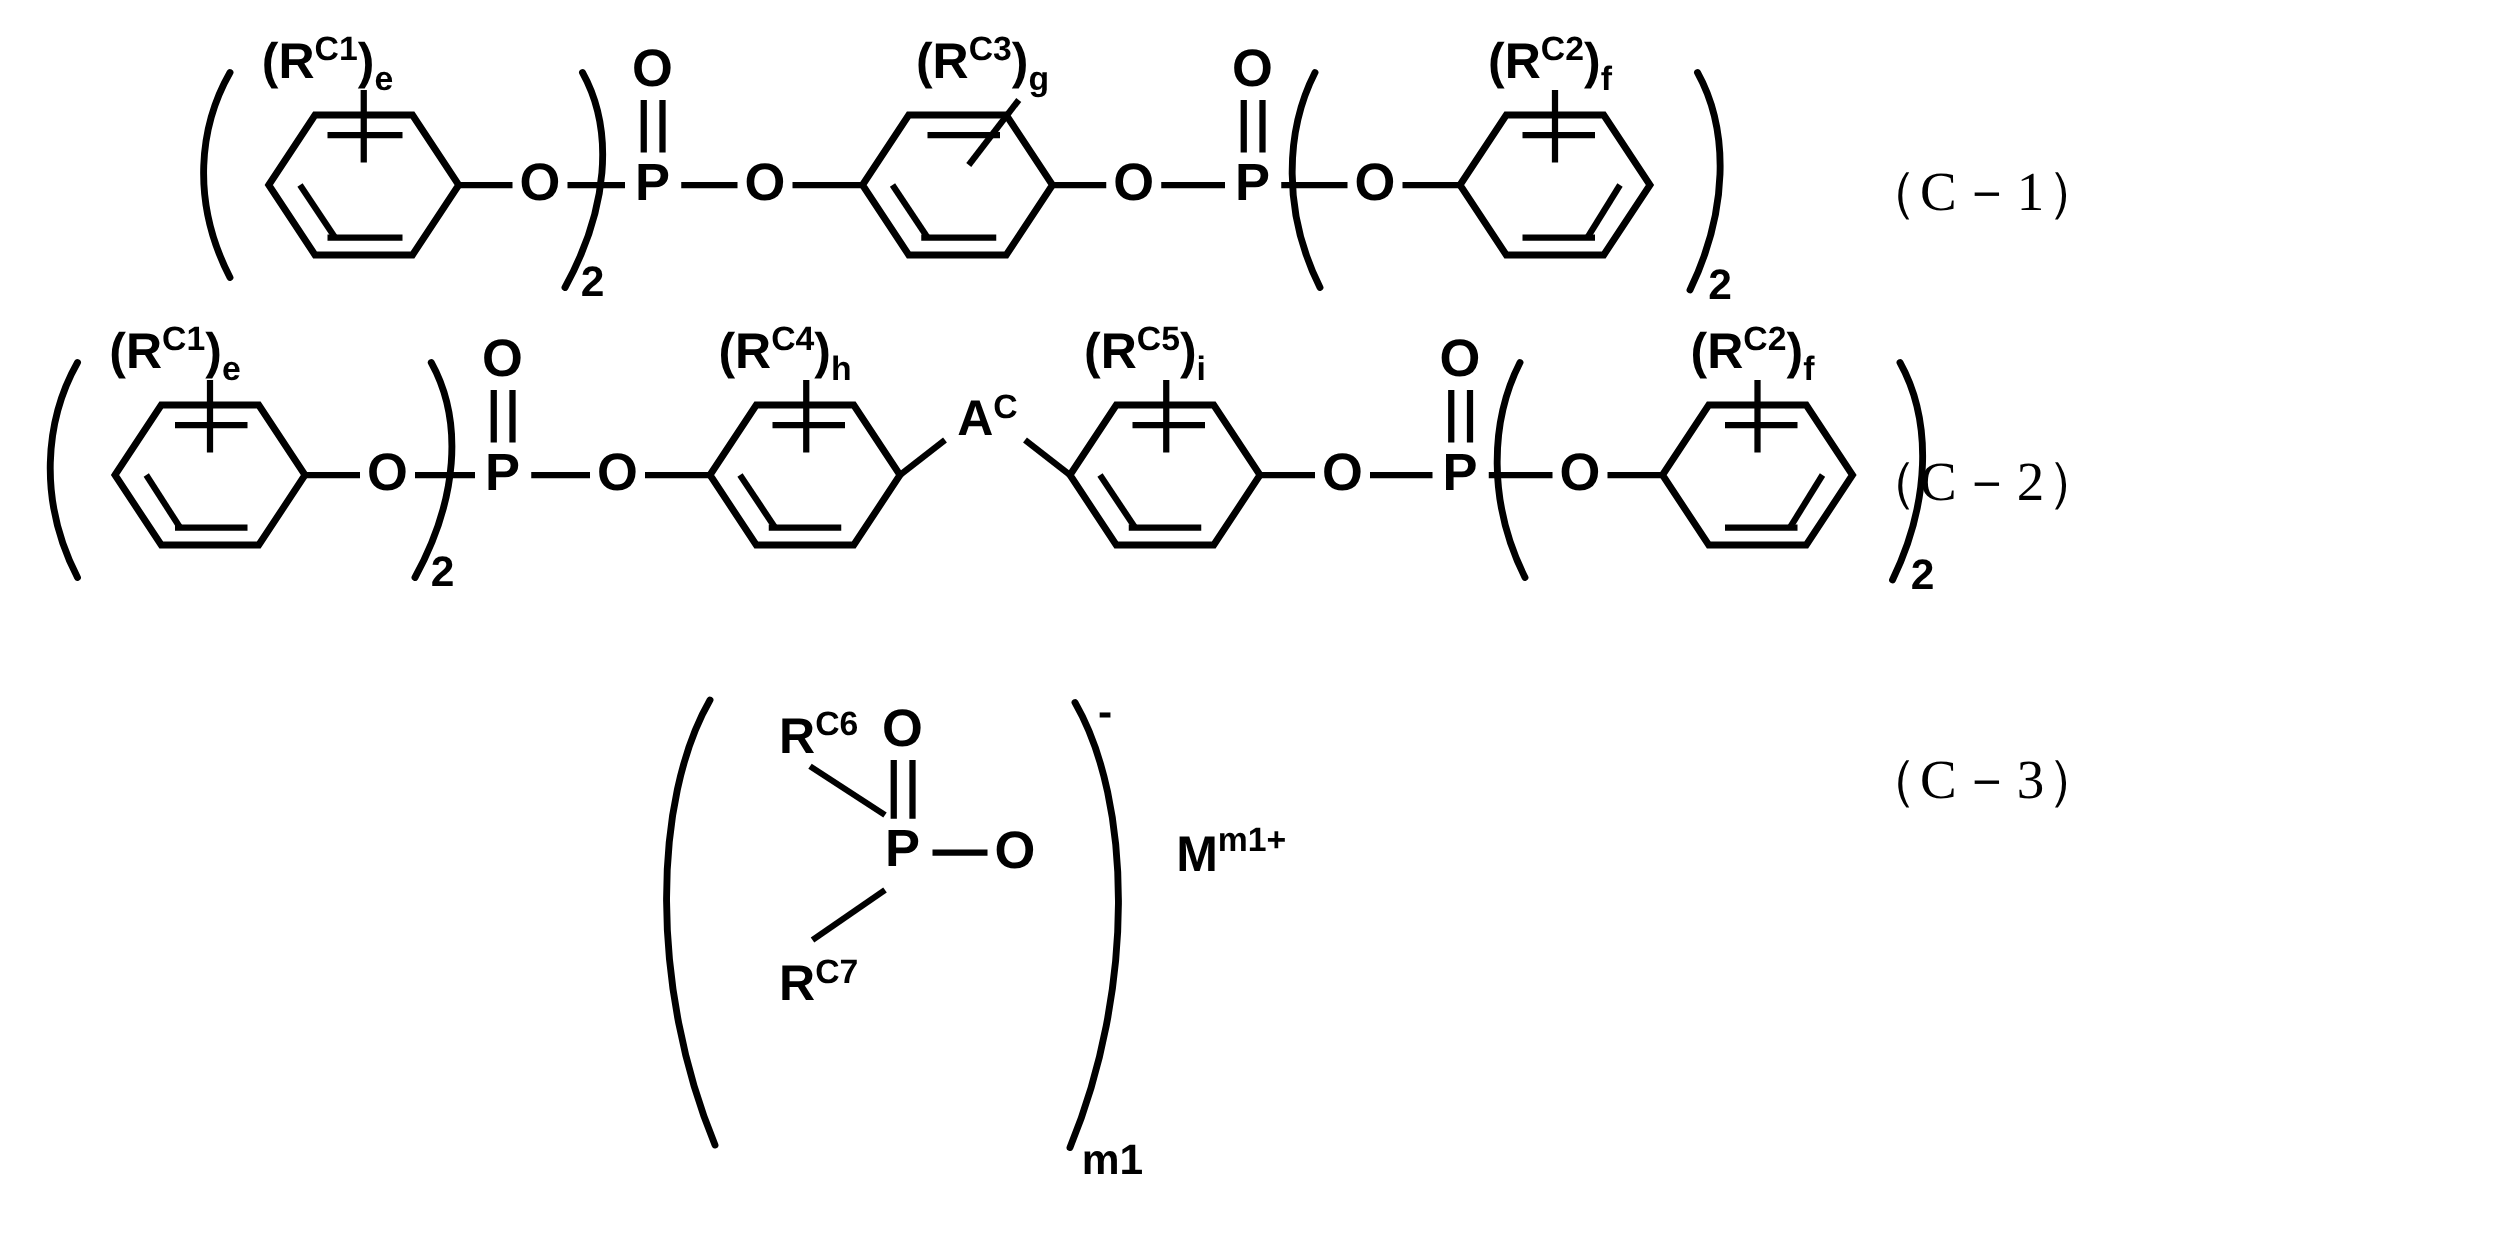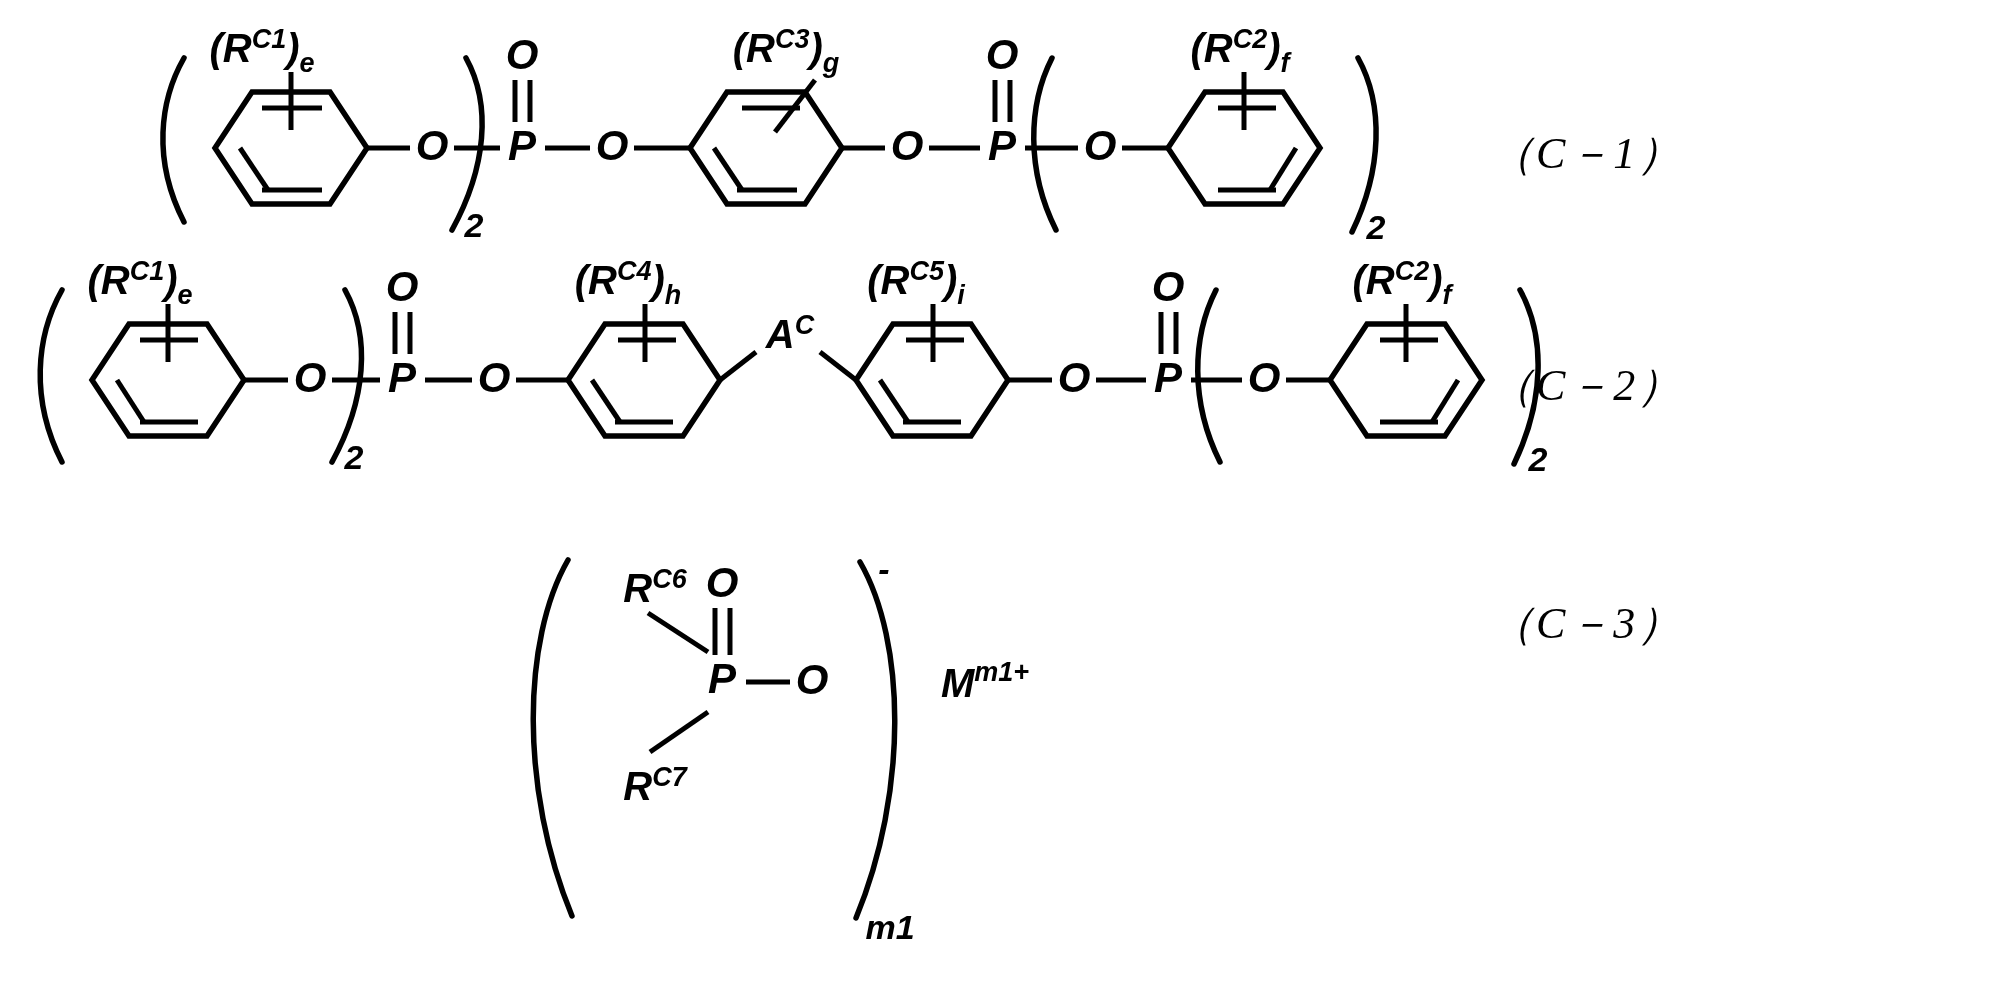--- a/index.html
+++ b/index.html
@@ -13,21 +13,20 @@
     position: relative;
     font-family: "Liberation Sans", sans-serif;
     color: #000000;
     overflow: hidden;
   }
   #sheet {
     position: absolute;
     left: 0; top: 0;
     width: 2007px;
     height: 988px;
-    font-style: italic;
   }
   svg.struct {
     position: absolute;
     left: 0; top: 0;
     width: 2007px;
     height: 1000px;
     overflow: visible;
   }
   text.atom {
     font-family: "Liberation Sans", sans-serif;

